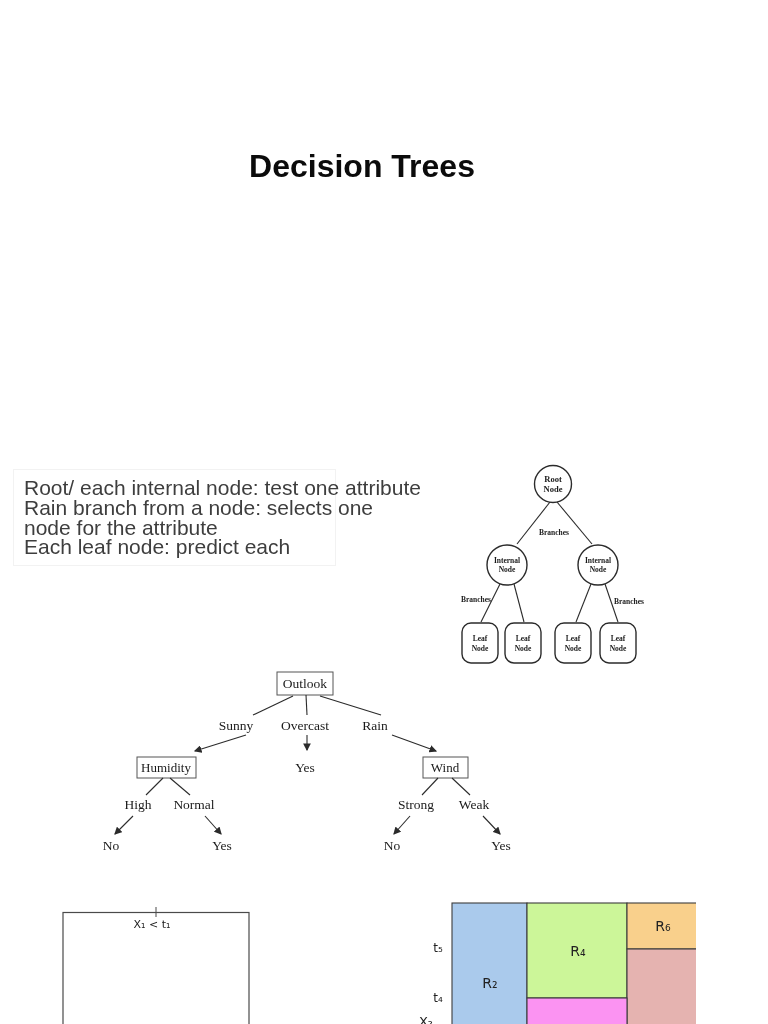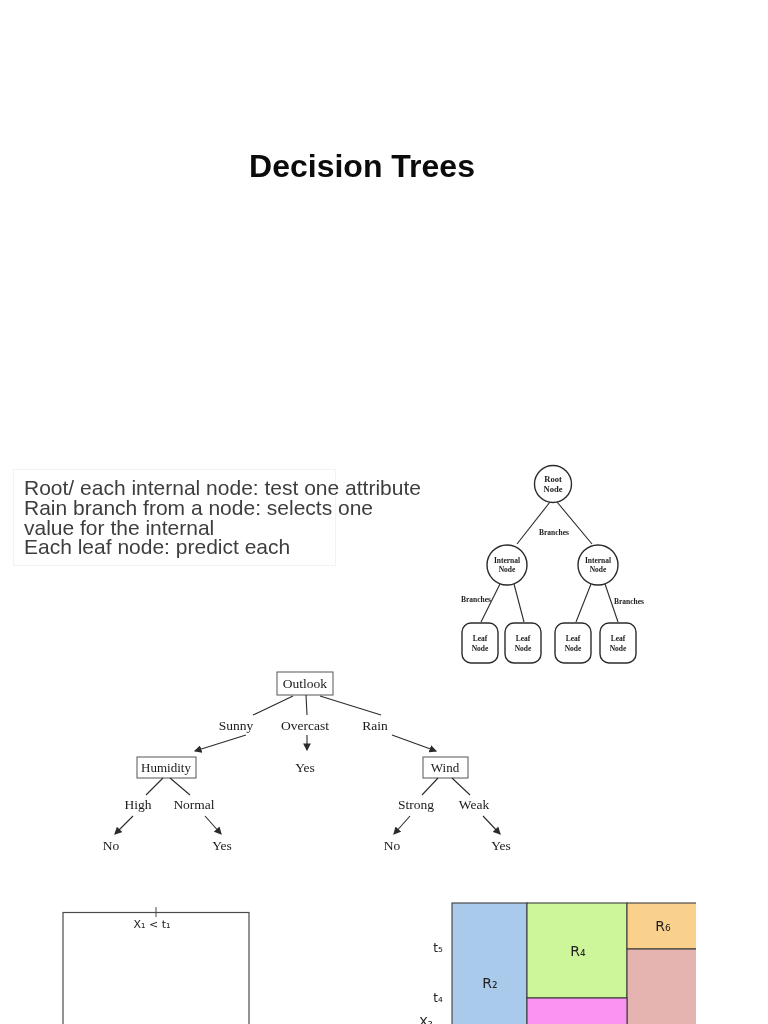--- a/index.html
+++ b/index.html
@@ -36,21 +36,21 @@
 </head>
 <body>
 
 <div class="page">
 
   <div class="title">Decision Trees</div>
 
   <div class="notes">
     <div class="line">Root/ each internal node: test one attribute</div>
     <div class="line">Rain branch from a node: selects one</div>
-    <div class="line">value for the internal</div>
+    <div class="line">node for the attribute</div>
     <div class="line">Each leaf node: predict each</div>
   </div>
 
   <svg class="svg-structure" width="240" height="215" viewBox="0 0 240 215">
     <g>
       <line class="edge" x1="110" y1="47" x2="77" y2="89"></line>
       <line class="edge" x1="117" y1="47" x2="152" y2="89"></line>
       <line class="edge" x1="60" y1="129" x2="41" y2="167"></line>
       <line class="edge" x1="74" y1="129" x2="84" y2="167"></line>
       <line class="edge" x1="151" y1="129" x2="136" y2="167"></line>

